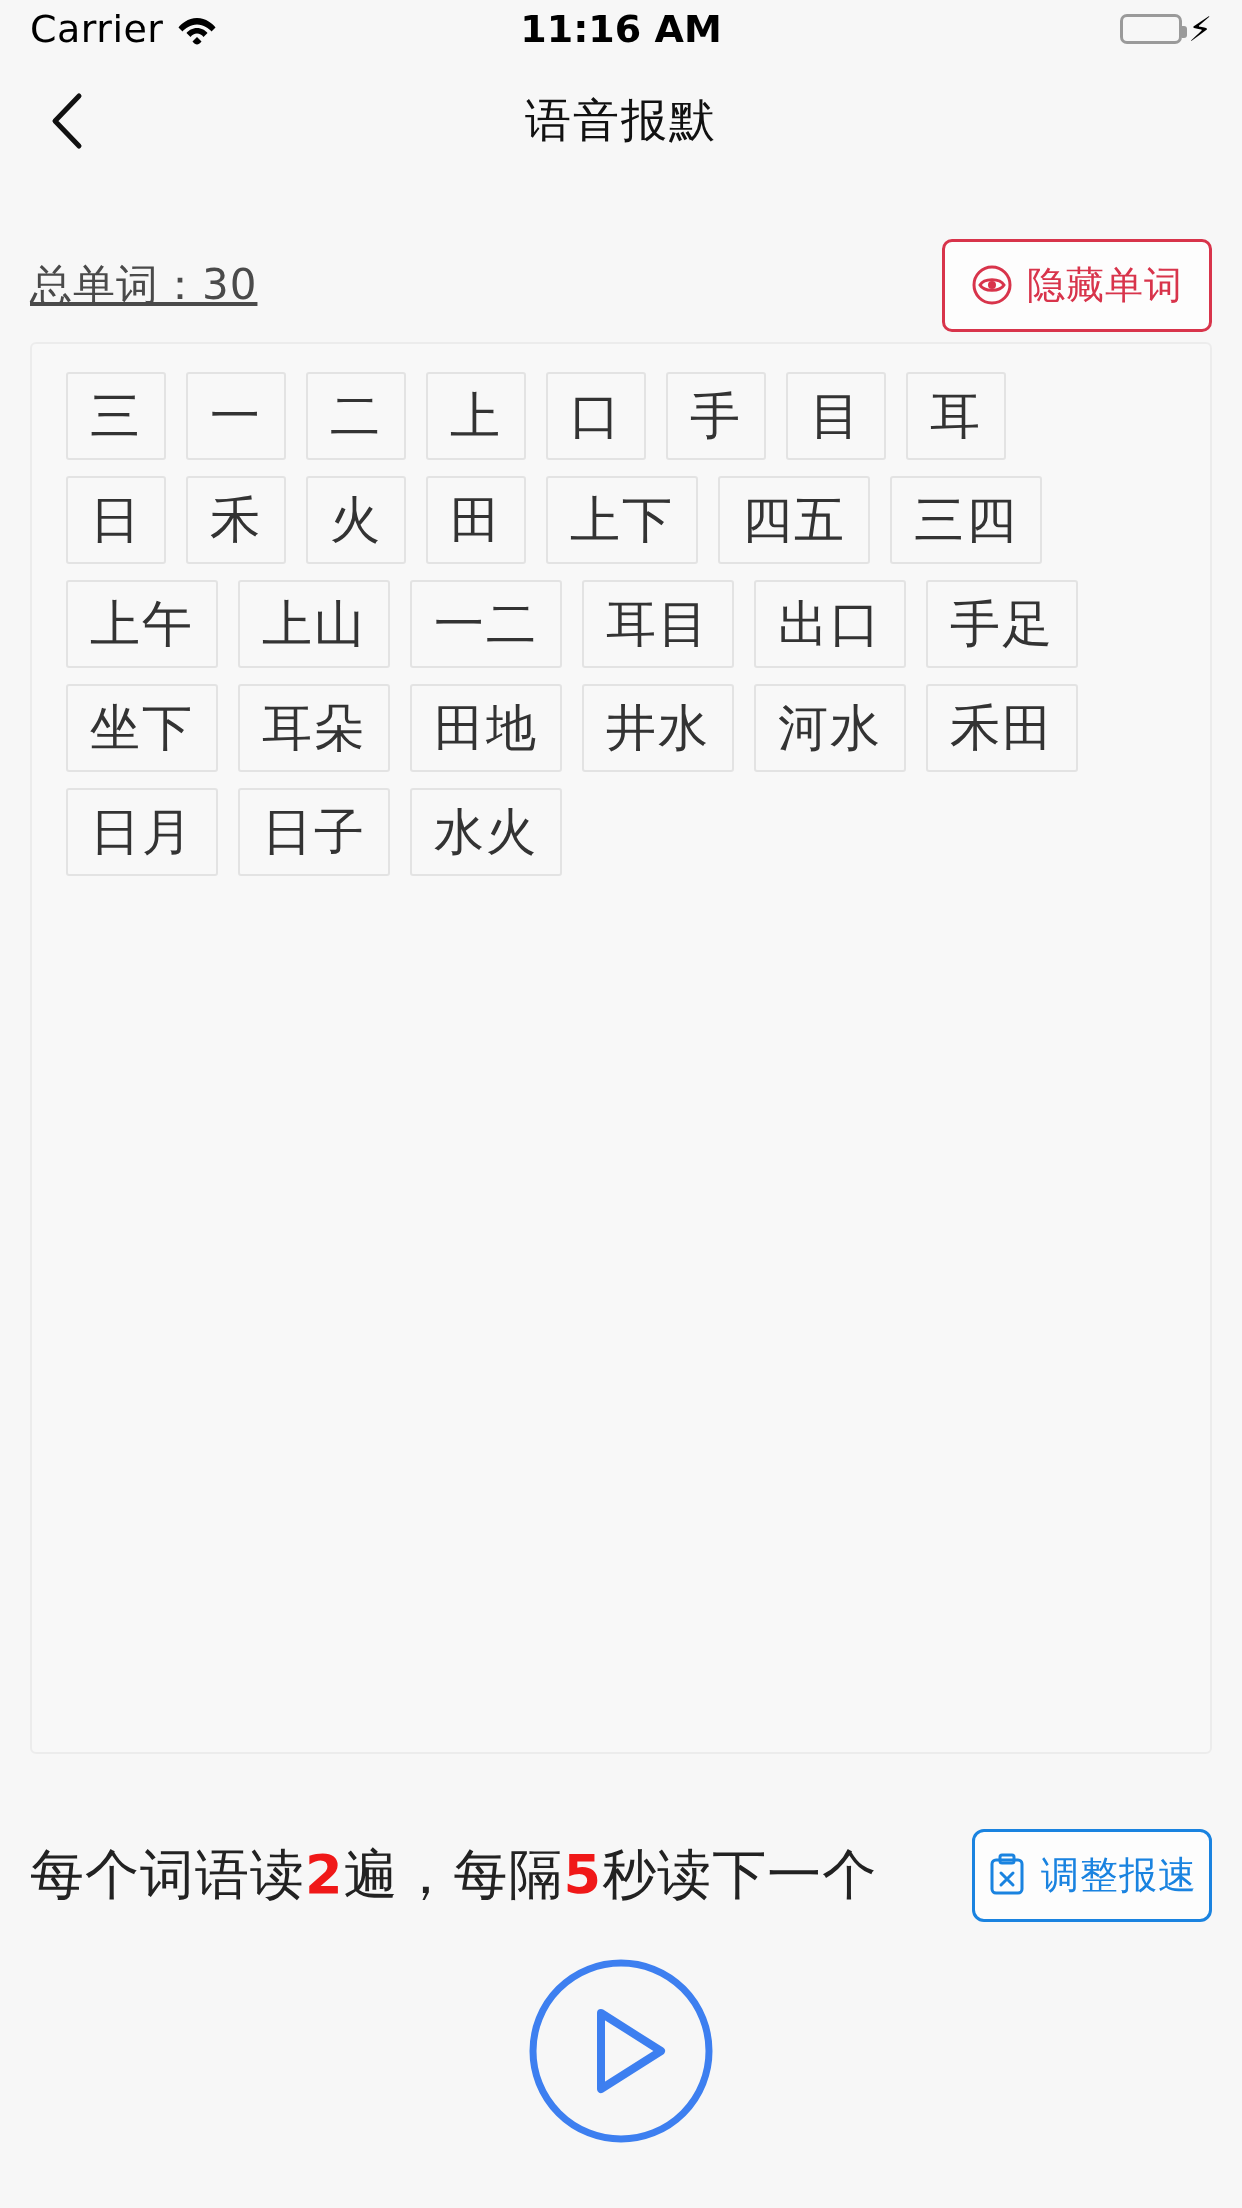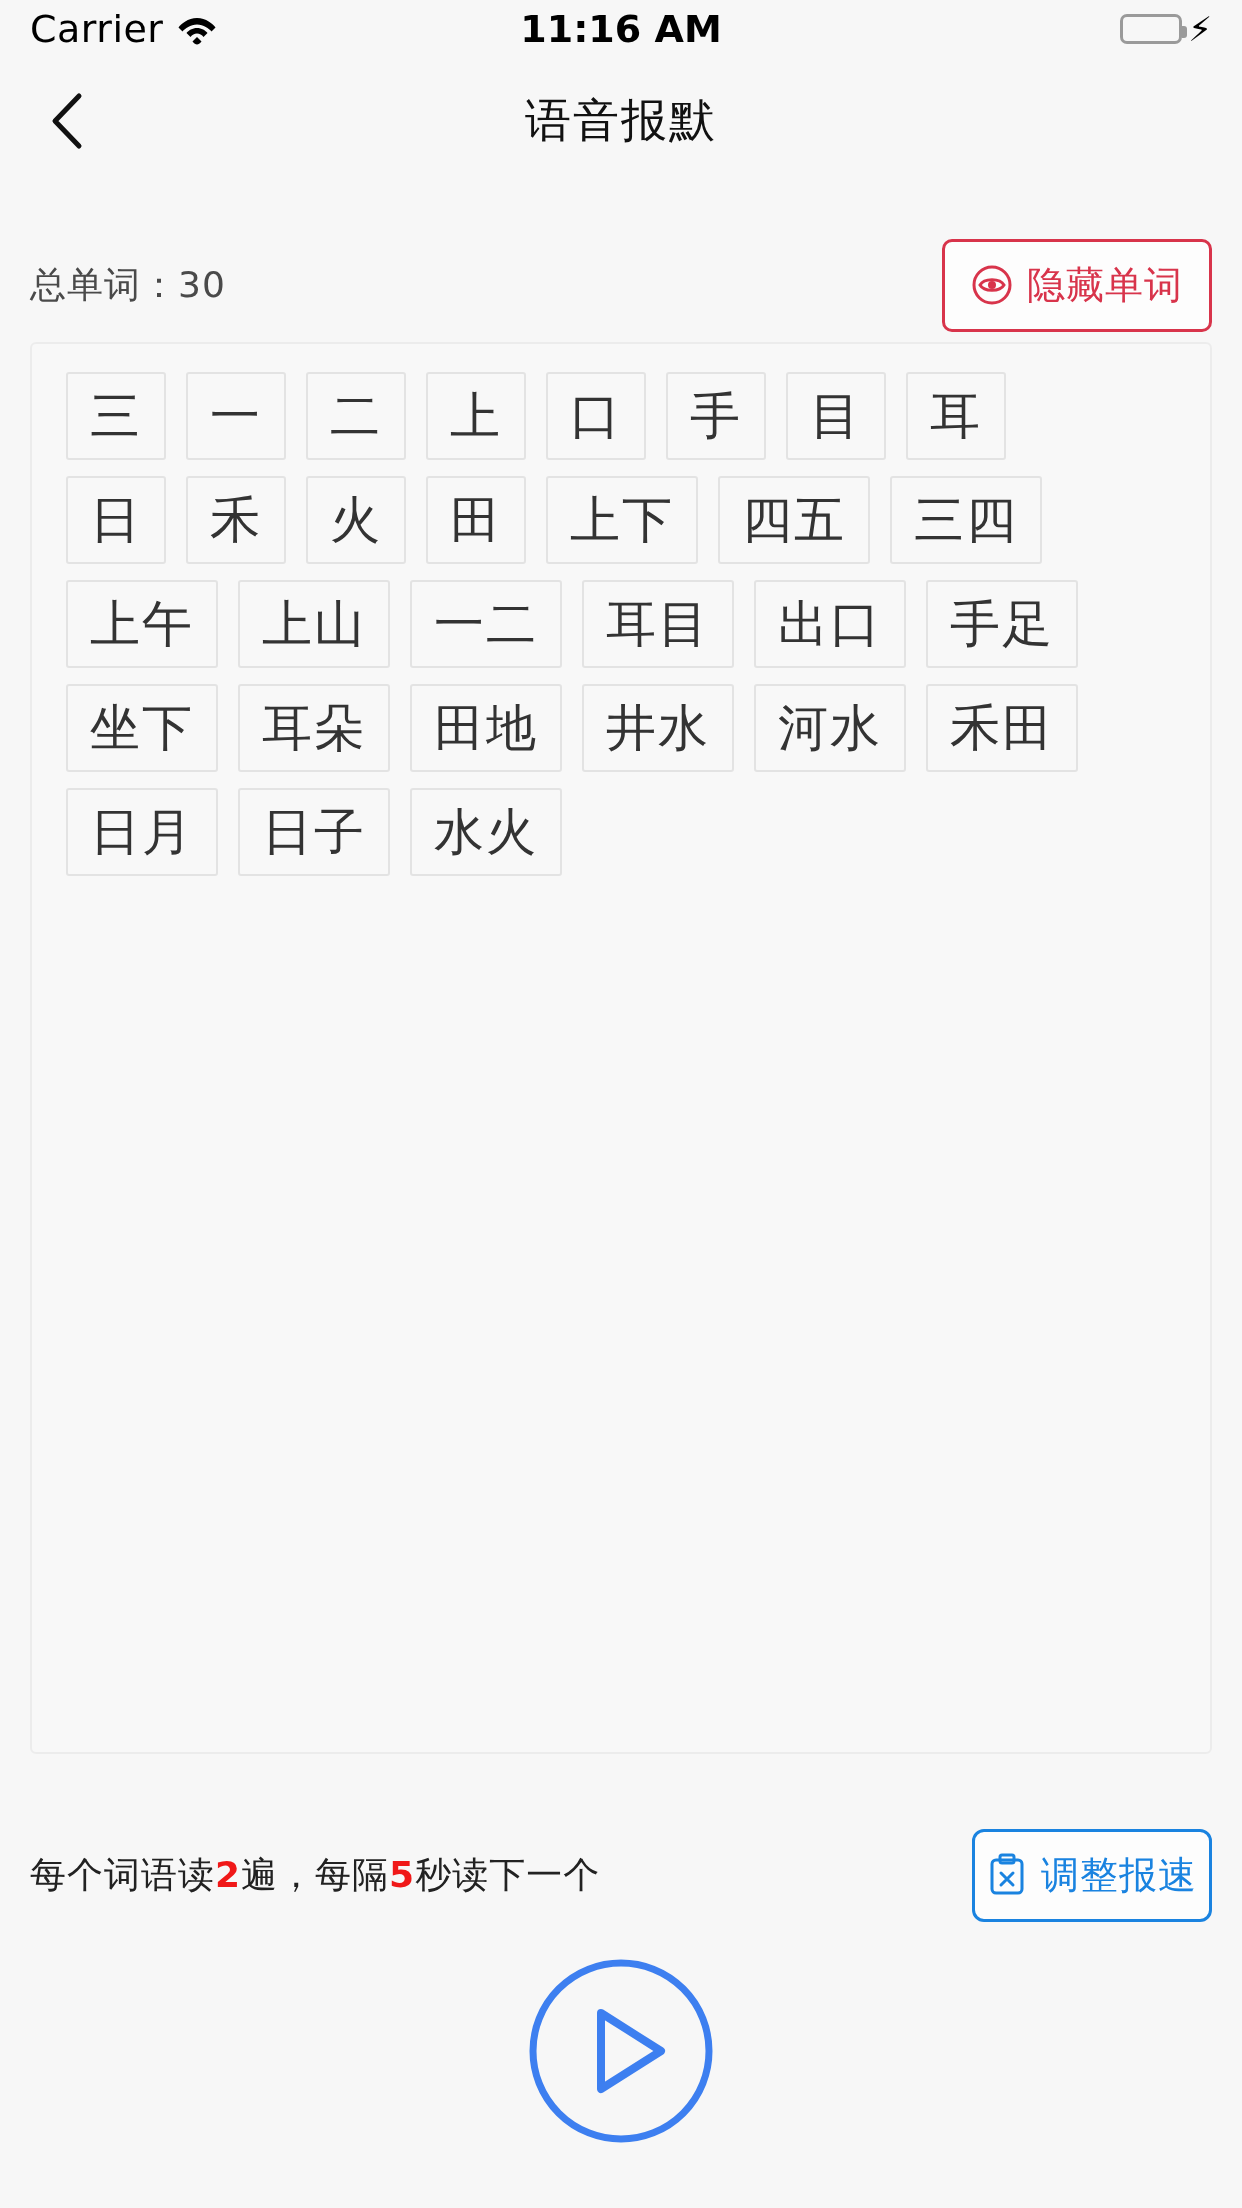--- a/index.html
+++ b/index.html
@@ -45,21 +45,21 @@
     position: absolute; left: 34px; top: 50%; transform: translateY(-50%);
     width: 70px; height: 70px; display: flex; align-items: center; justify-content: center;
     cursor: pointer;
   }
 
   
   .header-row {
     position: absolute; top: 230px; left: 0; width: 1242px; height: 110px;
     display: flex; align-items: center; padding: 0 30px;
   }
-  .total-words { font-size: 36px; color: #4a4a4a; letter-spacing: 1px; }
+  .total-words { font-size: 42px; color: #4a4a4a; letter-spacing: 1px; text-decoration: underline; }
   .hide-btn {
     margin-left: auto; display: flex; align-items: center; gap: 14px;
     border: 3px solid #d8344b; border-radius: 10px; background: #fdfdfd;
     padding: 18px 26px; cursor: pointer;
   }
   .hide-btn-label { font-size: 38px; color: #d8344b; letter-spacing: 1px; }
   .eye-icon { width: 42px; height: 42px; display: block; }
 
   
   .word-card {
@@ -76,21 +76,21 @@
     display: flex; align-items: center; justify-content: center;
     padding: 0 22px; cursor: pointer;
   }
   .word-tile span { font-size: 50px; color: #333; letter-spacing: 2px; line-height: 1; }
 
   
   .footer-row {
     position: absolute; top: 1815px; left: 0; width: 1242px; height: 120px;
     display: flex; align-items: center; padding: 0 30px;
   }
-  .speed-note { font-size: 36px; color: #222; letter-spacing: 1px; white-space: nowrap; }
+  .speed-note { font-size: 54px; color: #222; letter-spacing: 1px; white-space: nowrap; }
   .speed-note .num { color: #f01818; font-weight: bold; }
   .adjust-btn {
     margin-left: auto; display: flex; align-items: center; gap: 14px;
     border: 3px solid #1a83e0; border-radius: 12px; background: #fdfdfd;
     padding: 18px 12px; cursor: pointer;
   }
   .adjust-btn-label { font-size: 38px; color: #1a83e0; letter-spacing: 1px; }
   .clip-icon { width: 40px; height: 44px; display: block; }
 
   .play-wrap {

